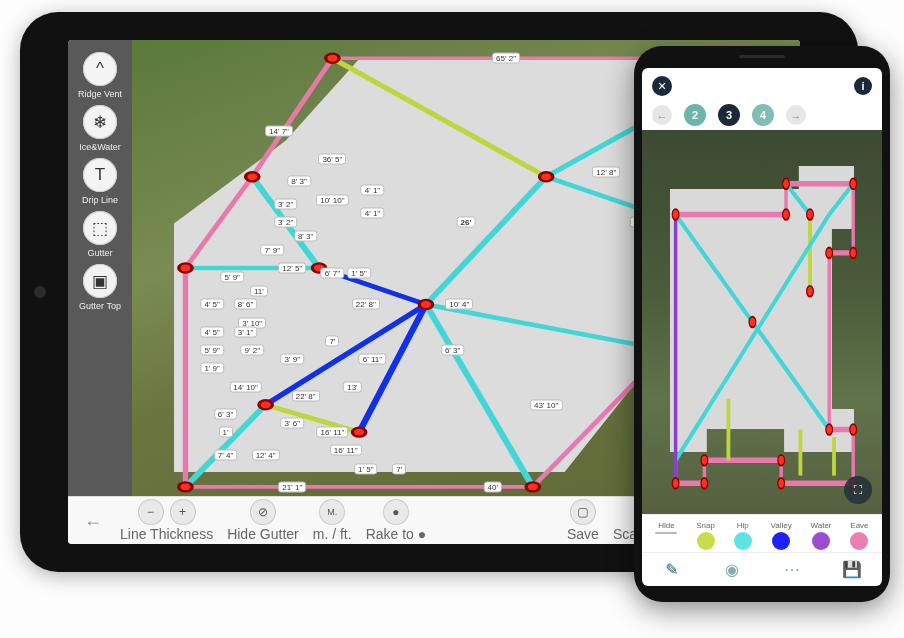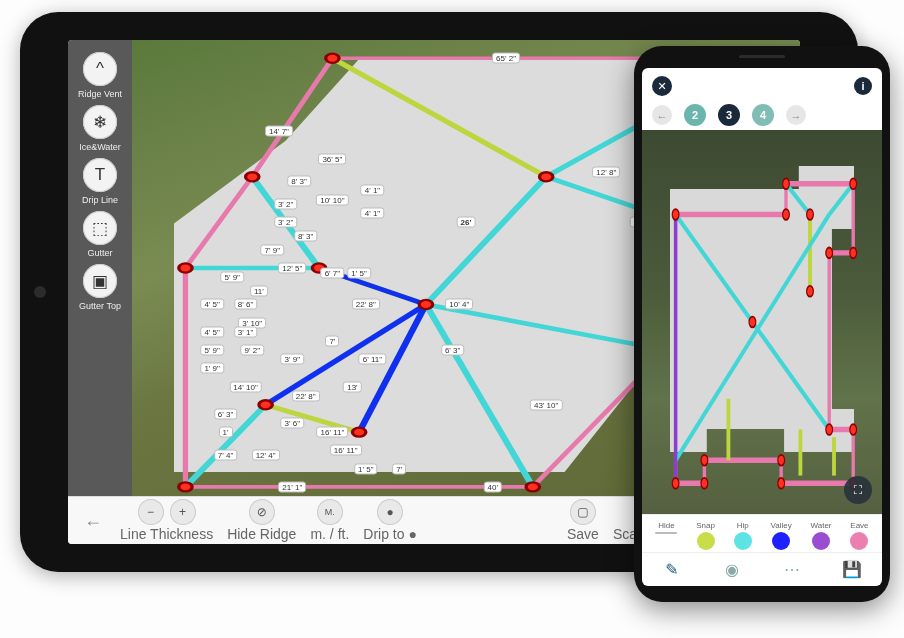--- a/index.html
+++ b/index.html
@@ -282,31 +282,31 @@
       <div class="bb-group">
         <div class="bb-pair">
           <div class="bb-btn">−</div>
           <div class="bb-btn">+</div>
         </div>
         <div class="bb-label">Line Thickness</div>
       </div>
 
       <div class="bb-group">
         <div class="bb-btn">⊘</div>
-        <div class="bb-label">Hide Ridge</div>
+        <div class="bb-label">Hide Gutter</div>
       </div>
 
       <div class="bb-group">
         <div class="bb-btn" style="font-size:9px">M.</div>
         <div class="bb-label">m. / ft.</div>
       </div>
 
       <div class="bb-group">
         <div class="bb-btn">●</div>
-        <div class="bb-label">Drip to ●</div>
+        <div class="bb-label">Rake to ●</div>
       </div>
 
       <div style="flex:1"></div>
 
       <div class="bb-group">
         <div class="bb-btn">▢</div>
         <div class="bb-label">Save</div>
       </div>
       <div class="bb-group">
         <div class="bb-btn">⇕</div>

